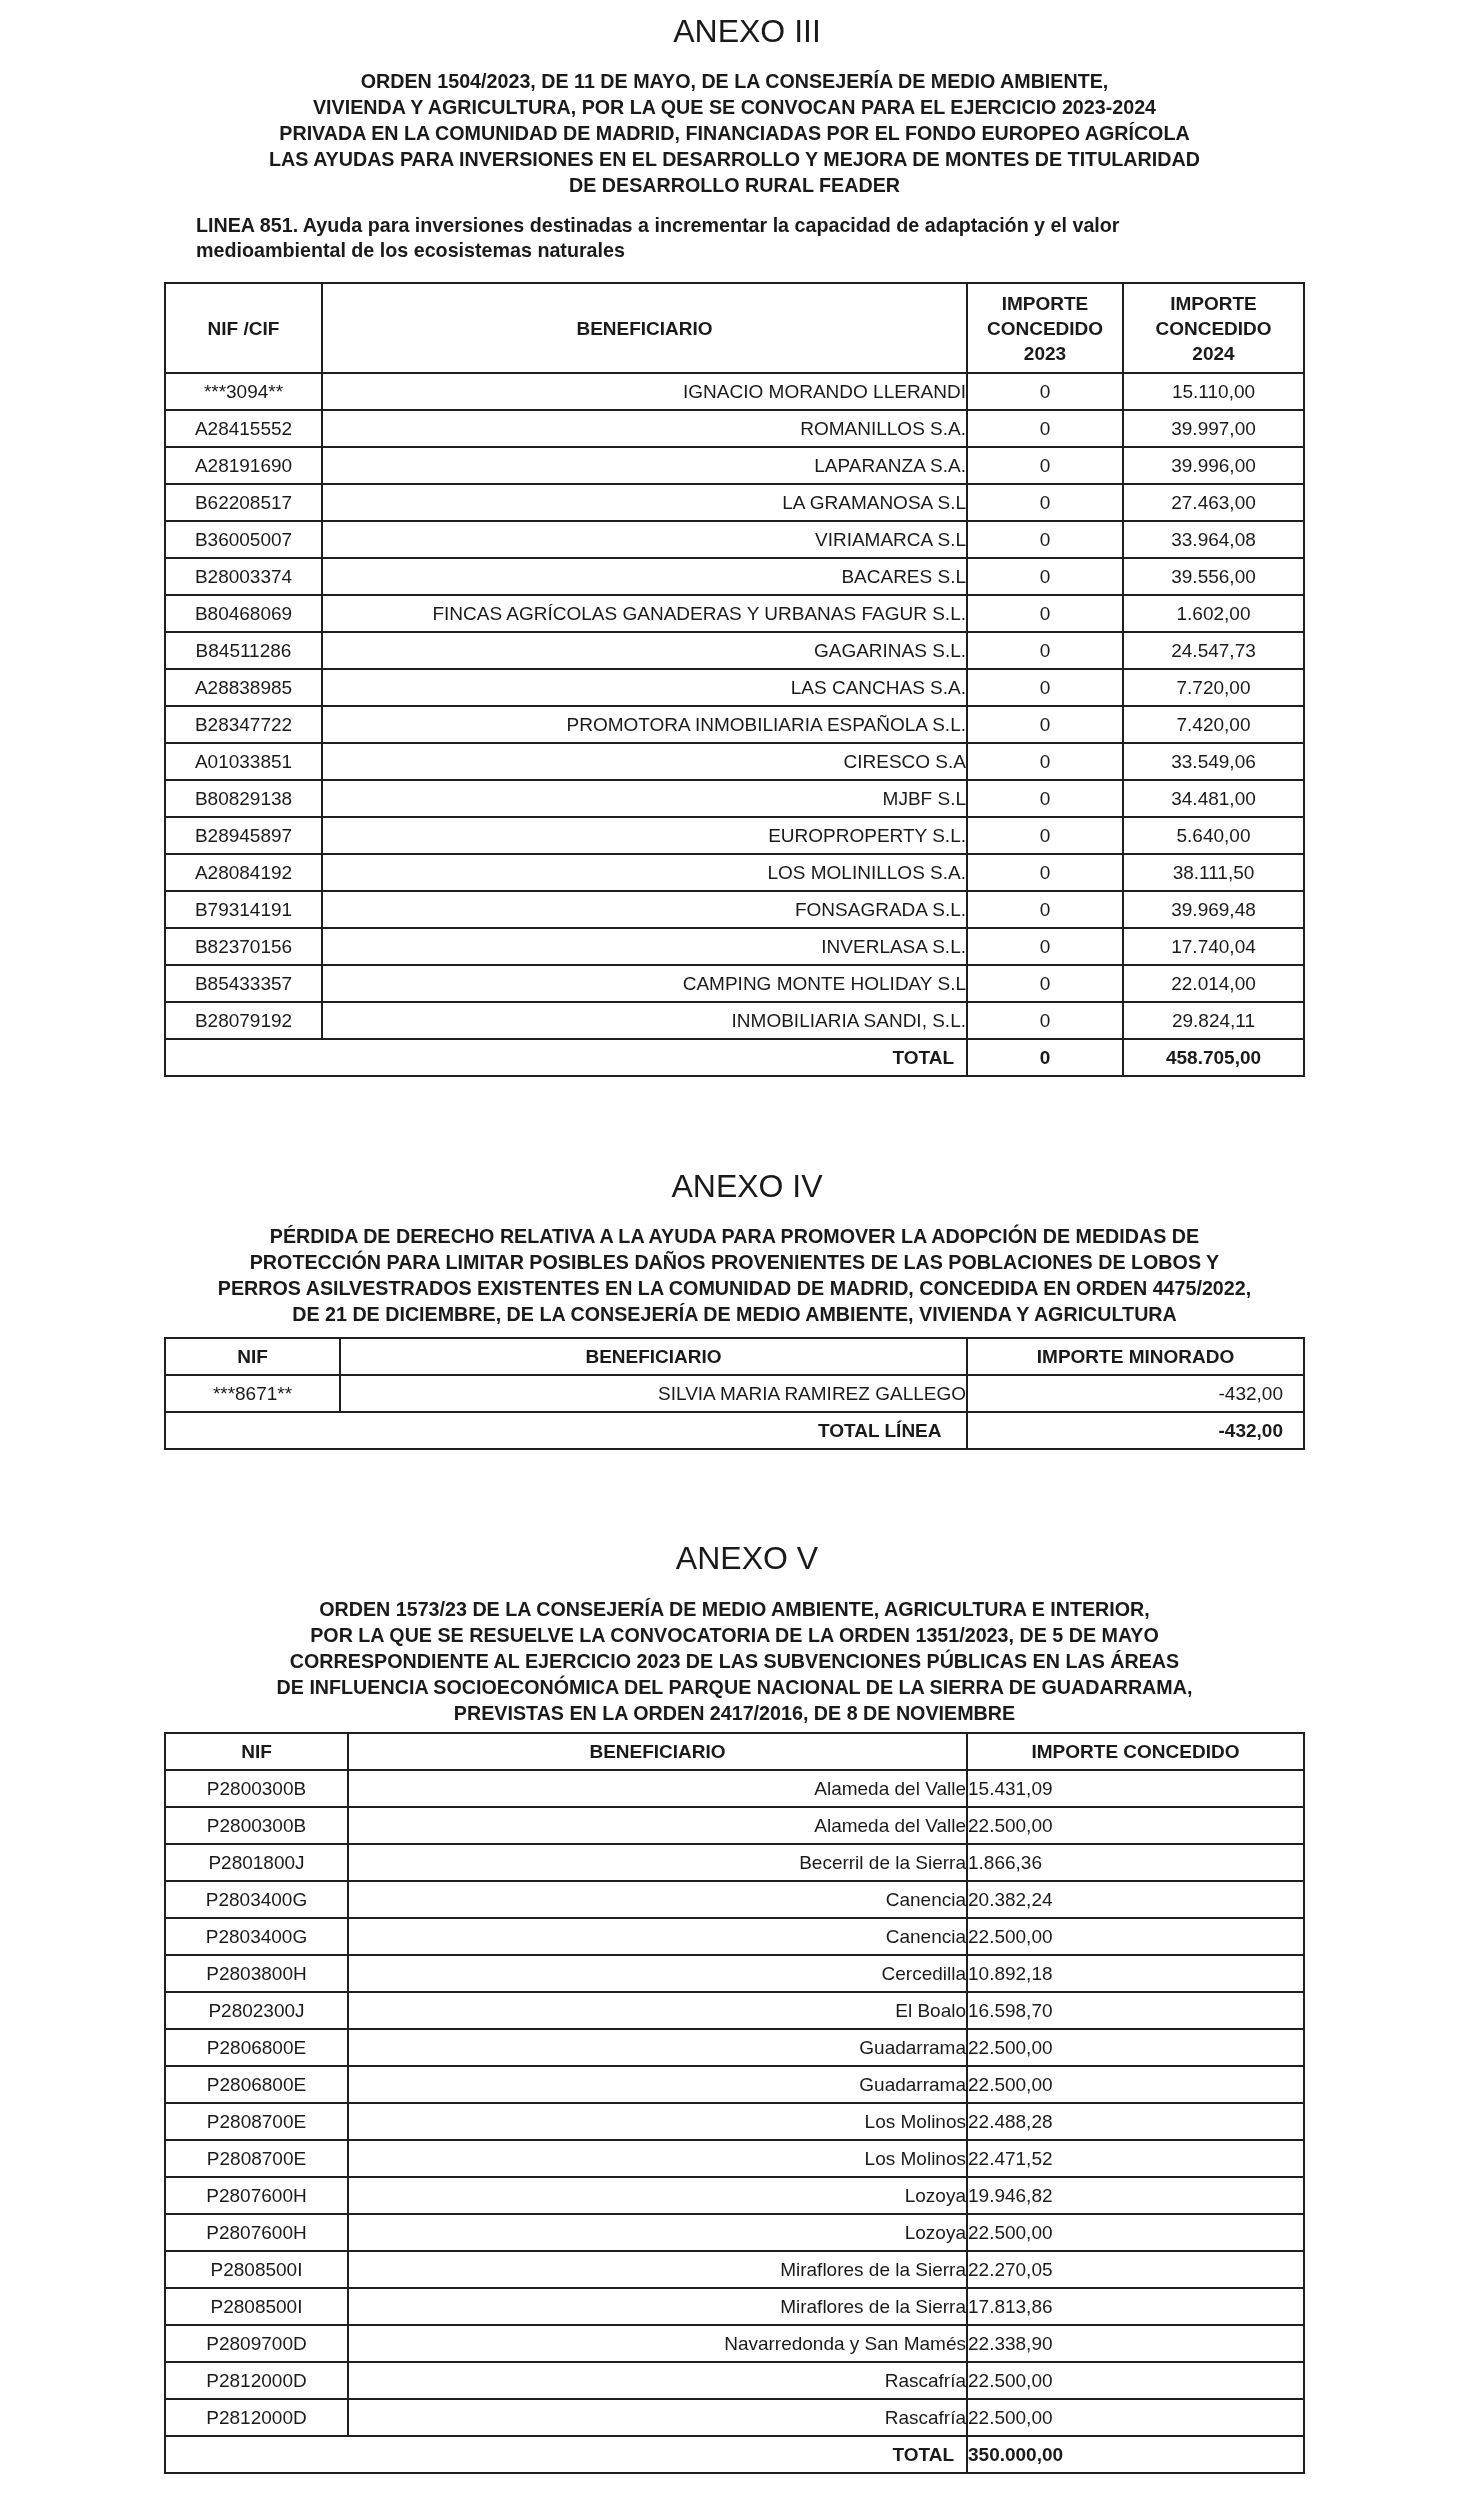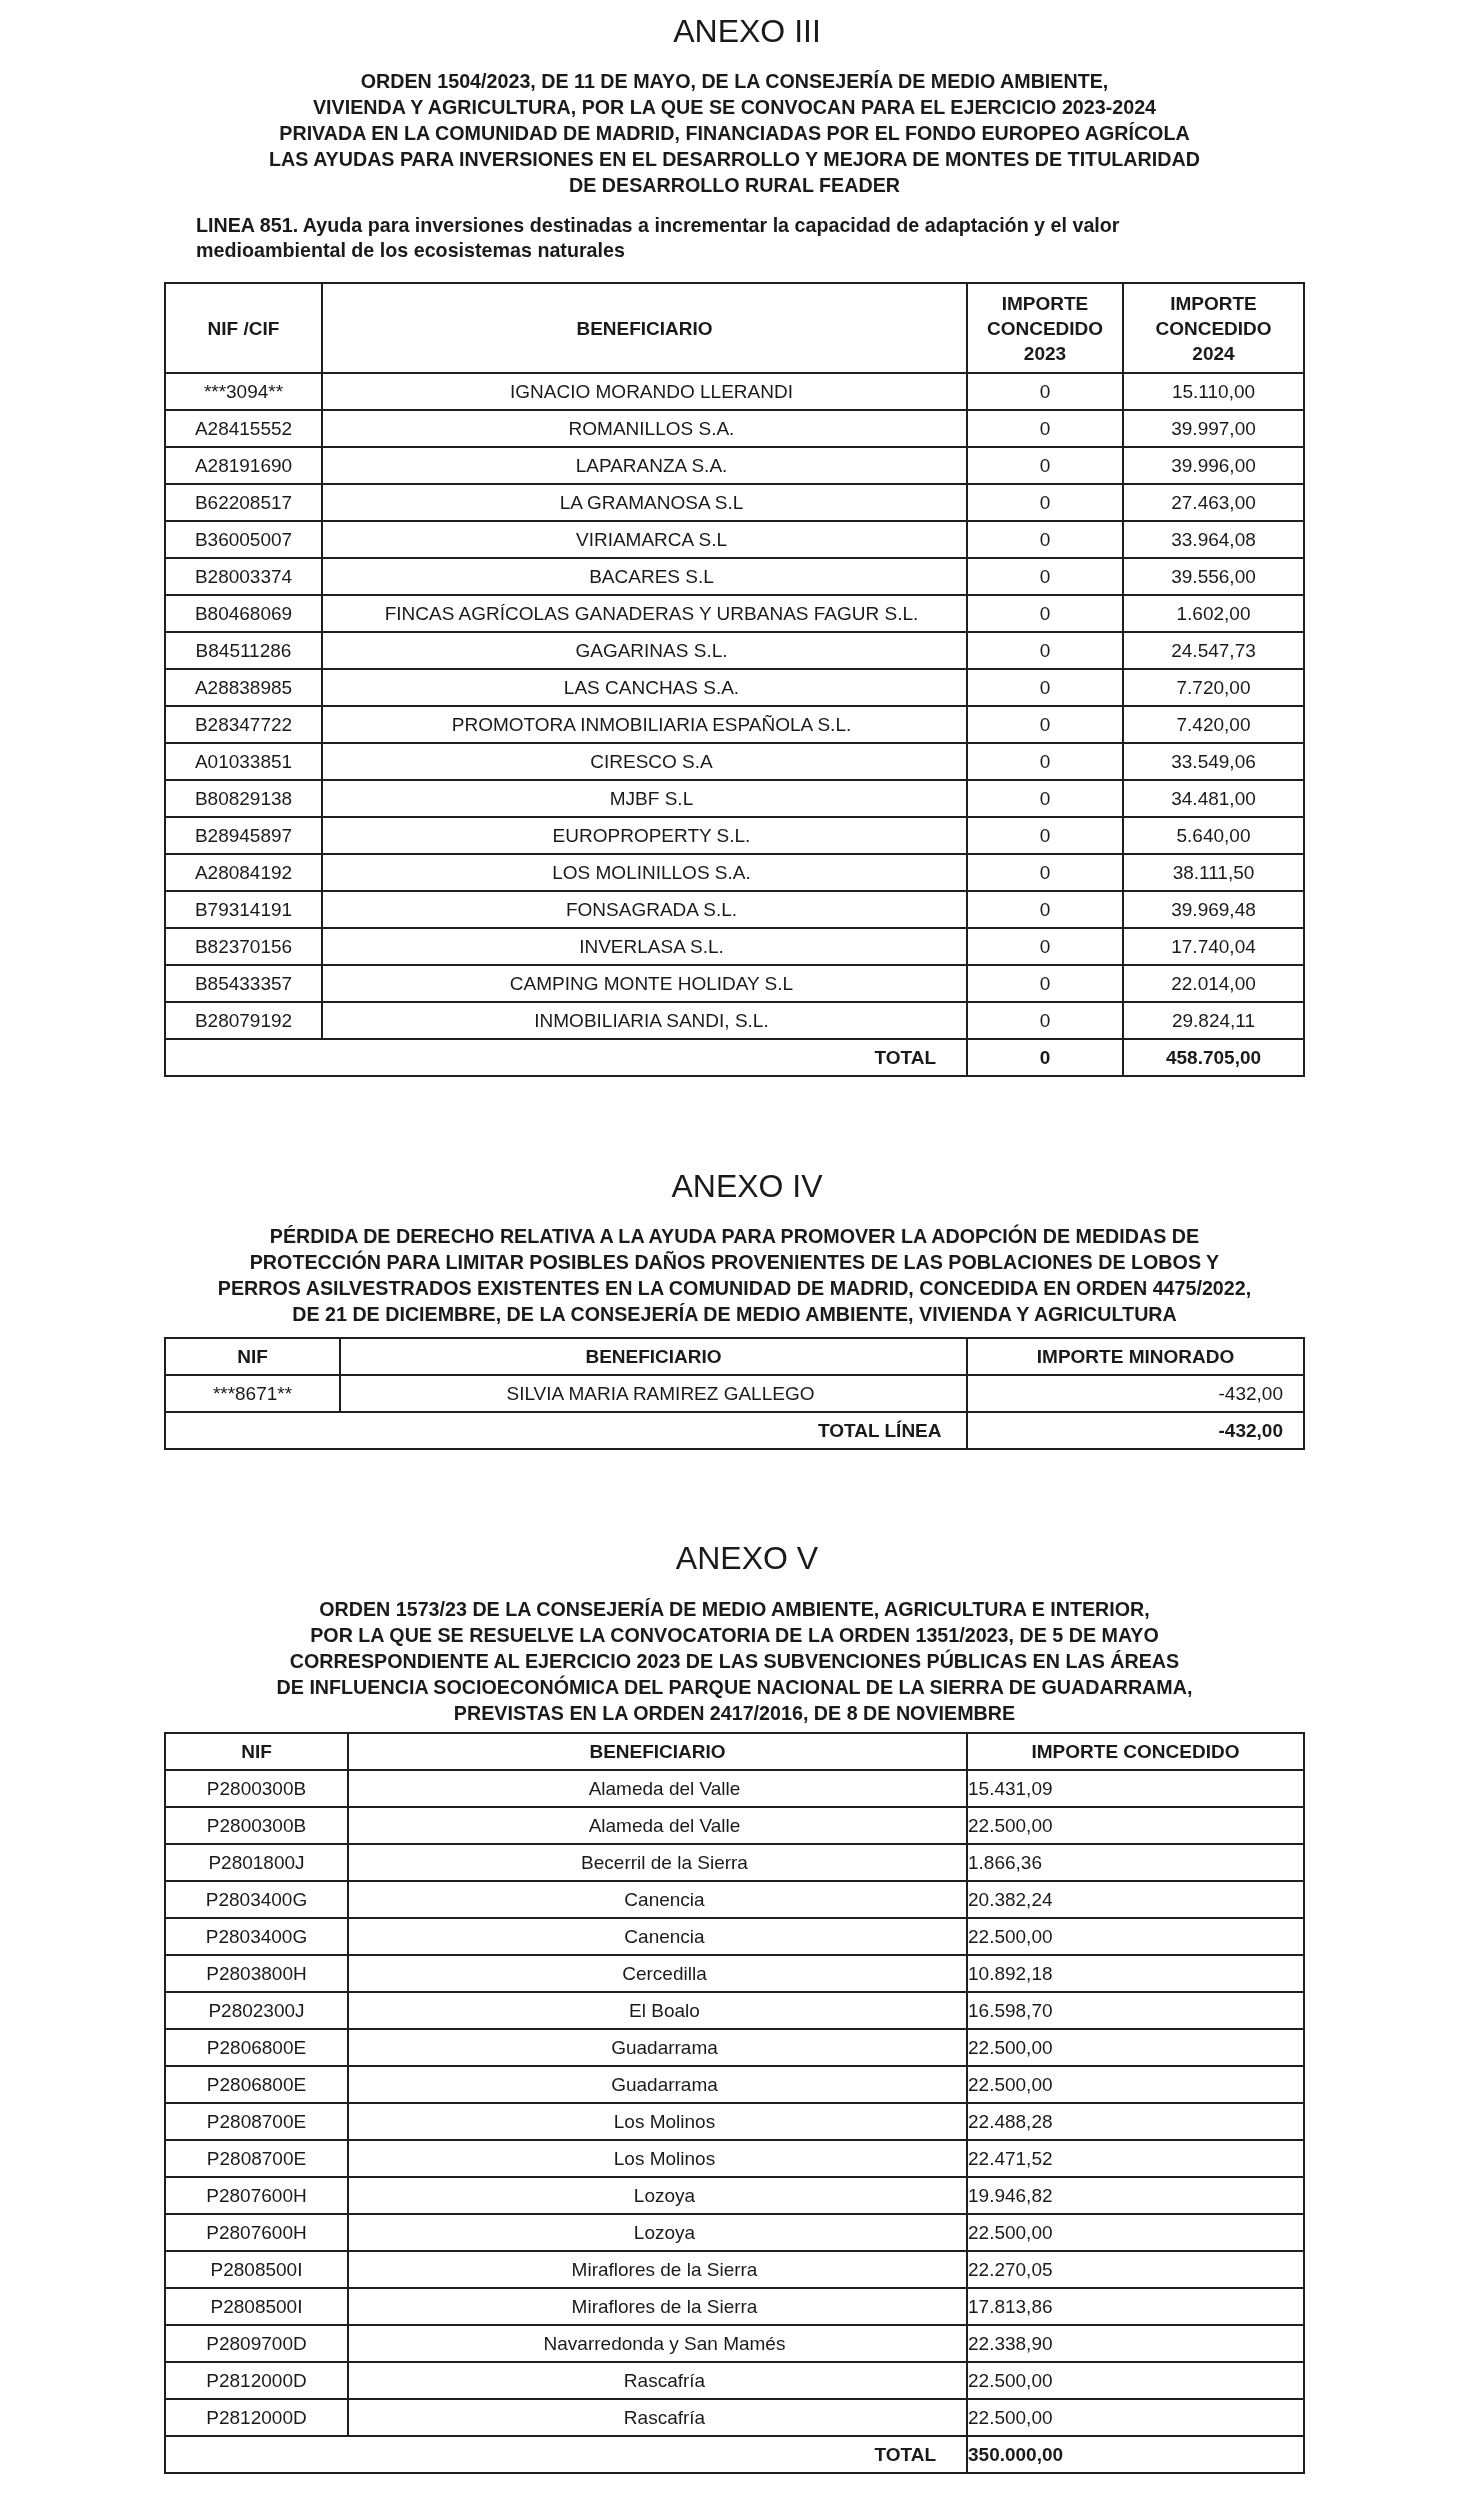--- a/index.html
+++ b/index.html
@@ -21,33 +21,33 @@
   }
   table.grid {
     position: absolute; border-collapse: collapse; table-layout: fixed;
     font-size: 19px;
   }
   table.grid td, table.grid th {
     border: 2.6px solid #1f1f1f; padding: 0; overflow: hidden; white-space: nowrap;
   }
   table.grid th { font-weight: bold; text-align: center; line-height: 25px; }
   table.grid td.c { text-align: center; }
-  table.grid td.l { text-align: center; padding-left: 14px; }
+  table.grid td.l { text-align: right; padding-left: 14px; }
   table.grid tr.tot td { font-weight: bold; }
   #t1 { left: 164px; top: 282px; width: 1139px; }
   #t1 tr.body td { height: 35px; }
   #t1 tr.head th { height: 88px; }
   #t2 { left: 164px; top: 1337px; width: 1139px; }
   #t2 tr td, #t2 tr th { height: 35px; }
   #t2 td.num { text-align: right; padding-right: 20px; }
   #t2 td.totlabel { text-align: right; padding-right: 24.5px; }
   #t3 { left: 164px; top: 1732px; width: 1139px; }
   #t3 tr td, #t3 tr th { height: 35px; }
   #t3 td.num { padding-right: 113px; }
-  #t1 td.totlabel, #t3 td.totlabel { text-align: right; padding-right: 30px; }
+  #t1 td.totlabel, #t3 td.totlabel { text-align: right; padding-right: 12px; }
 </style>
 </head>
 <body>
 
 <div class="anexo-title" style="top:14px;">ANEXO III</div>
 <div class="order-title" style="top:68px;">
   <div>ORDEN 1504/2023, DE 11 DE MAYO, DE LA CONSEJERÍA DE MEDIO AMBIENTE,</div>
   <div>VIVIENDA Y AGRICULTURA, POR LA QUE SE CONVOCAN PARA EL EJERCICIO 2023-2024</div>
   <div>PRIVADA EN LA COMUNIDAD DE MADRID, FINANCIADAS POR EL FONDO EUROPEO AGRÍCOLA</div>
   <div>LAS AYUDAS PARA INVERSIONES EN EL DESARROLLO Y MEJORA DE MONTES DE TITULARIDAD</div>

